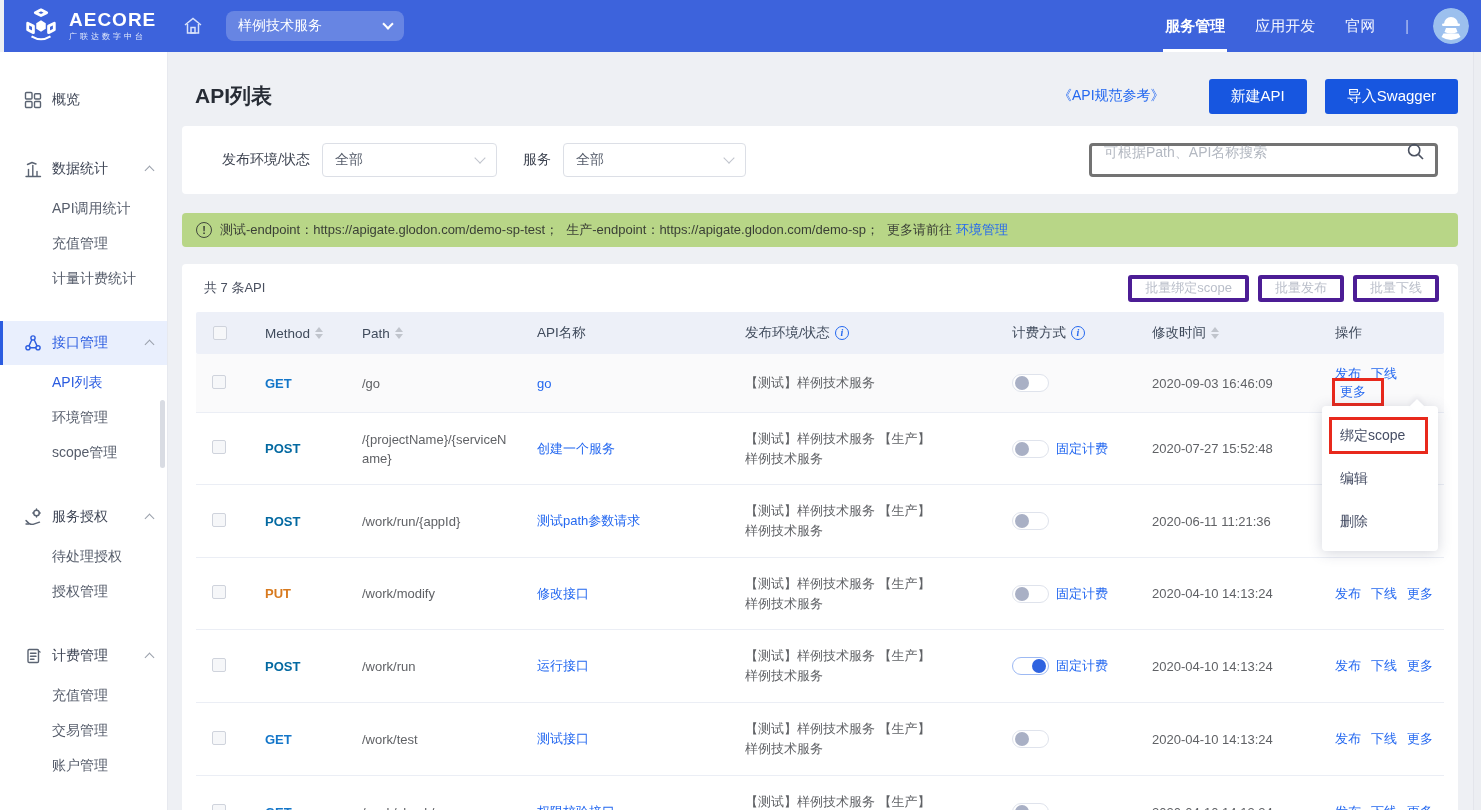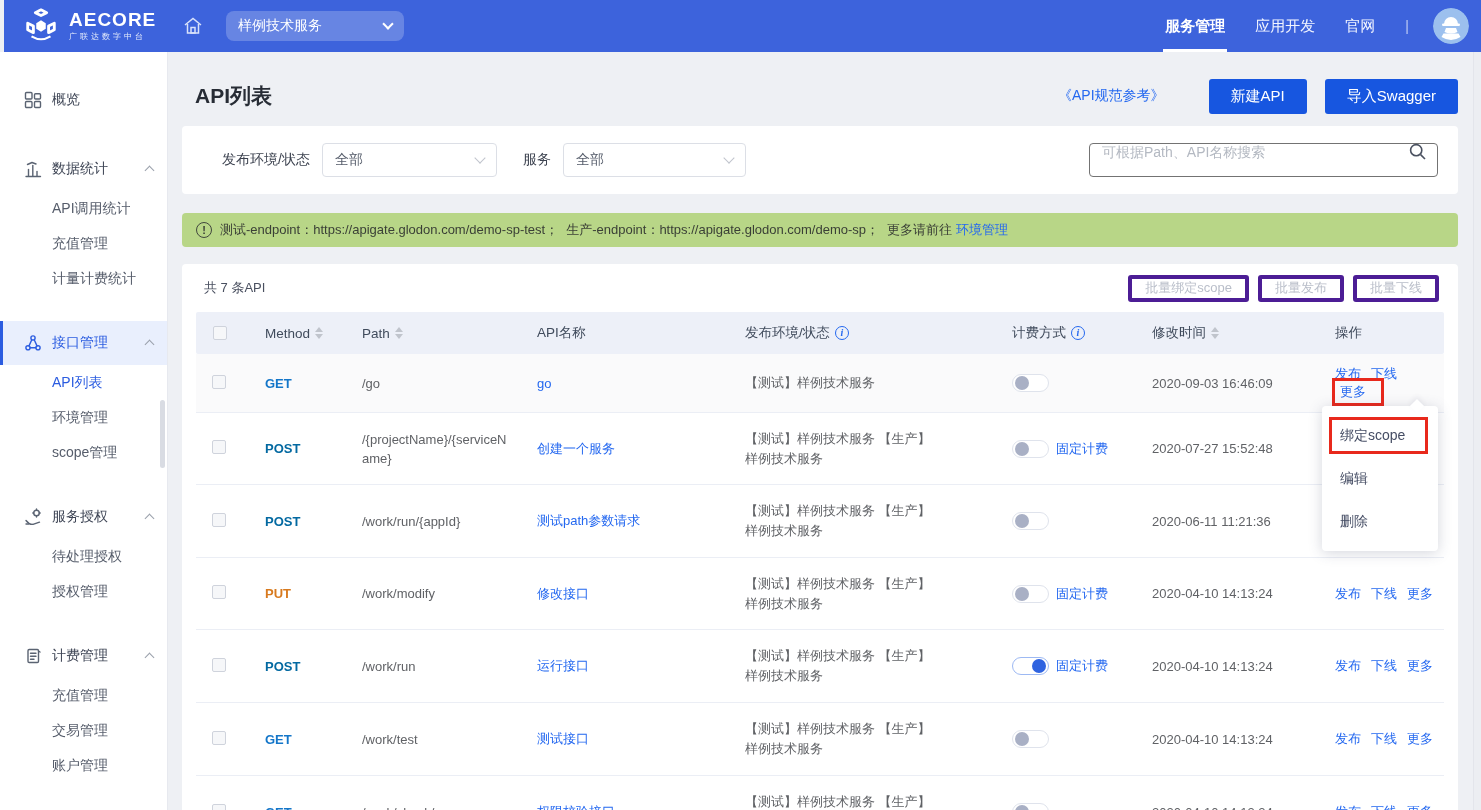--- a/index.html
+++ b/index.html
@@ -41,21 +41,21 @@
   .page-title { font-size:21px; font-weight:600; color:#272c35; }
   .header-actions { margin-left:auto; display:flex; align-items:center; }
   .spec-link { color:#2468f0; font-size:14px; margin-right:26px; }
   .btn-primary { background:#1756e0; color:#fff; border:none; font-size:15px; height:35px; padding:0 22px; border-radius:3px; cursor:pointer; margin-left:18px; font-family:inherit; }
 
   .filter-card { background:#fff; border-radius:4px; margin:4px 23px 0 14px; height:68px; display:flex; align-items:center; padding:0 20px 0 40px; }
   .flabel { font-size:14px; color:#3d4350; margin-right:12px; }
   .select { width:175px; height:34px; border:1px solid #dcdfe6; border-radius:4px; display:flex; align-items:center; padding:0 12px; font-size:14px; color:#565d6b; cursor:pointer; background:#fff; }
   .select .chev { border-color:#c0c4cc; border-width:1.5px; margin-left:auto; }
   .select + .flabel { margin-left:26px; }
-  .search-wrap { margin-left:auto; width:349px; height:34px; border:1px solid #737373; border-radius:4px; display:flex; align-items:center; padding:0 10px 17px 12px; background:#fff; }
+  .search-wrap { margin-left:auto; width:349px; height:34px; border:3px solid #737373; border-radius:4px; display:flex; align-items:center; padding:0 10px 17px 12px; background:#fff; }
   .search-wrap input { border:none; outline:none; flex:1; font-size:14px; color:#333; font-family:inherit; background:transparent; }
   .search-wrap input::placeholder { color:#b4b9c2; }
 
   .notice { margin:19px 23px 0 14px; height:34px; background:#b8d687; border-radius:4px; display:flex; align-items:center; padding:0 14px; font-size:13px; color:#3a3f36; }
   .notice .warn-icon { width:16px; height:16px; border:1.2px solid #41473e; border-radius:50%; text-align:center; line-height:14px; font-size:11px; font-weight:bold; margin-right:8px; flex:0 0 auto; }
   .notice a { color:#2468f0; margin-left:4px; }
   .notice .seg { margin-right:8px; }
 
   .table-card { background:#fff; border-radius:4px 4px 0 0; margin:17px 23px 0 14px; padding:0 14px; height:600px; }
   .table-toolbar { height:48px; display:flex; align-items:center; padding:0 5px 0 8px; }

